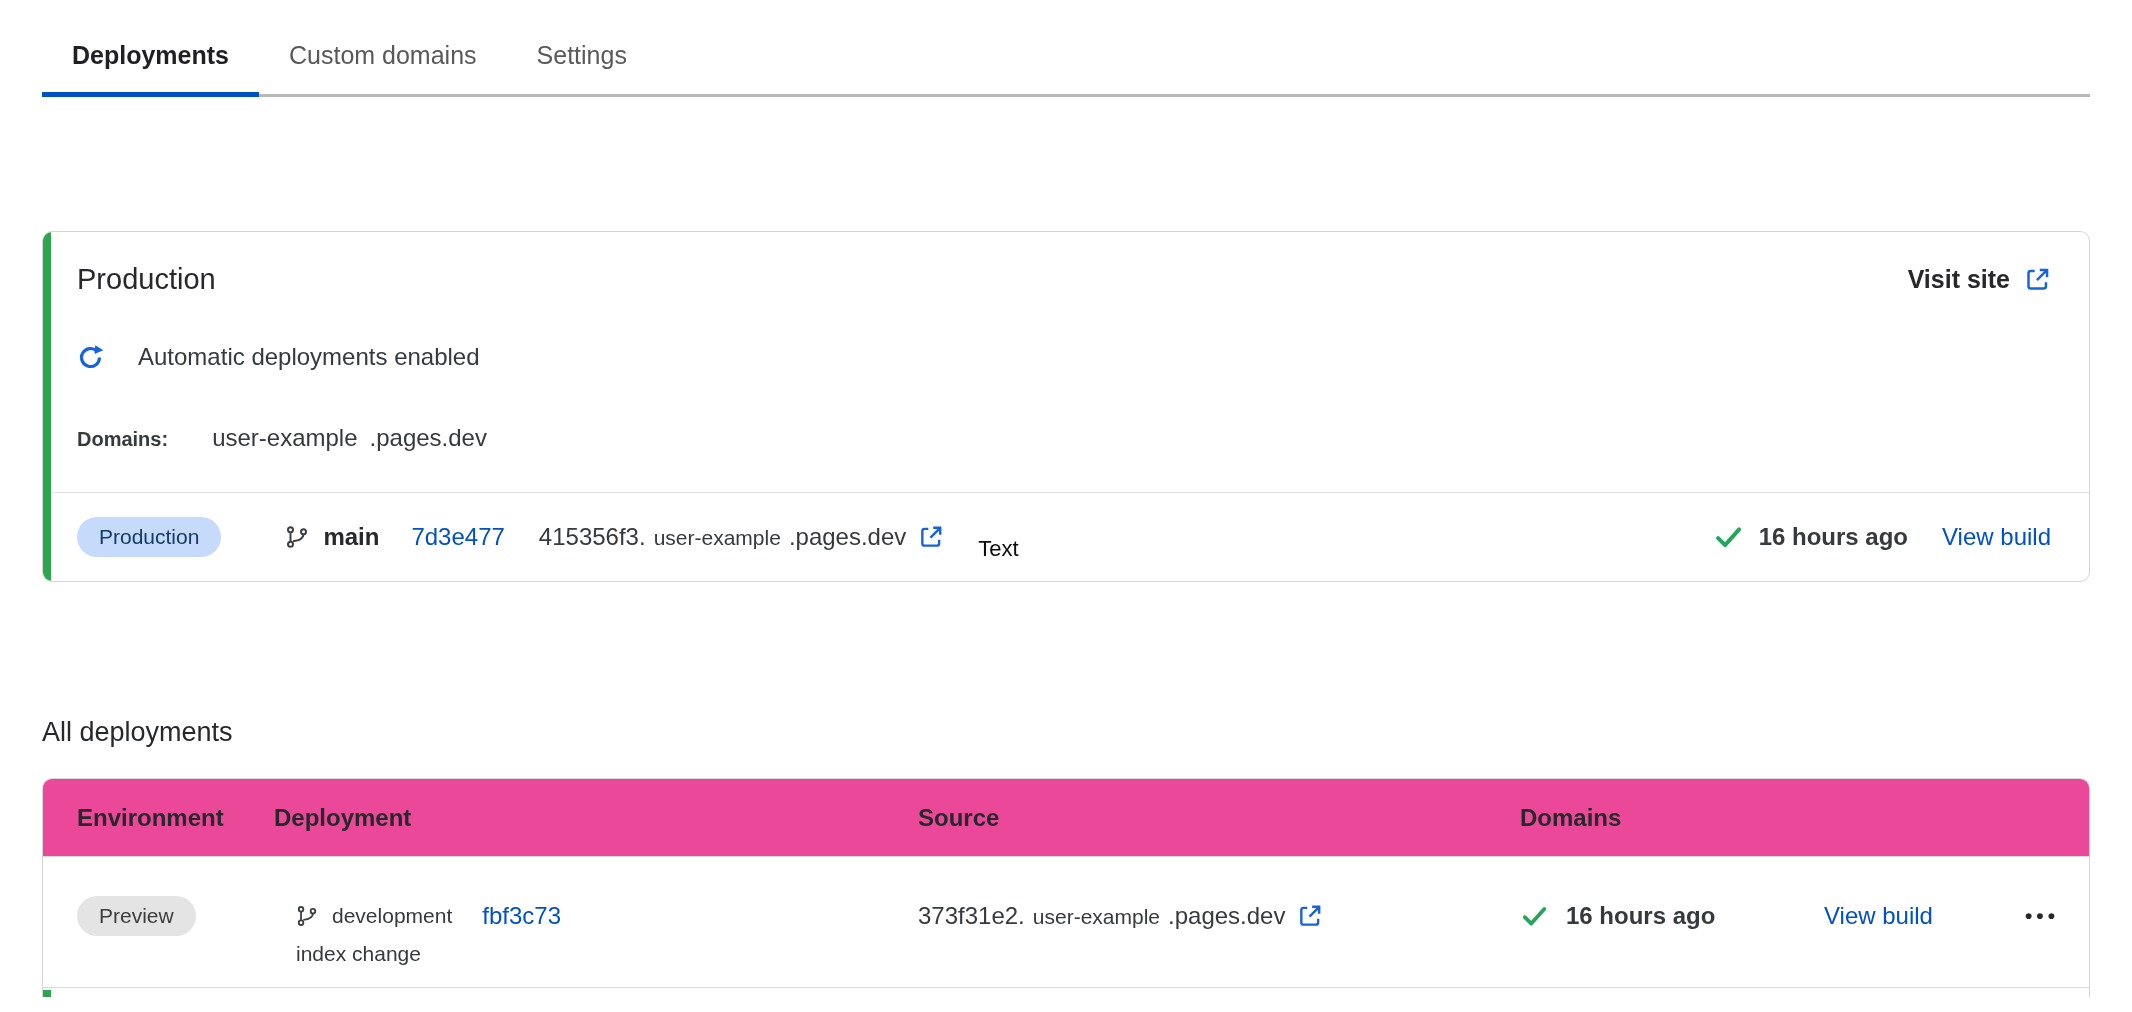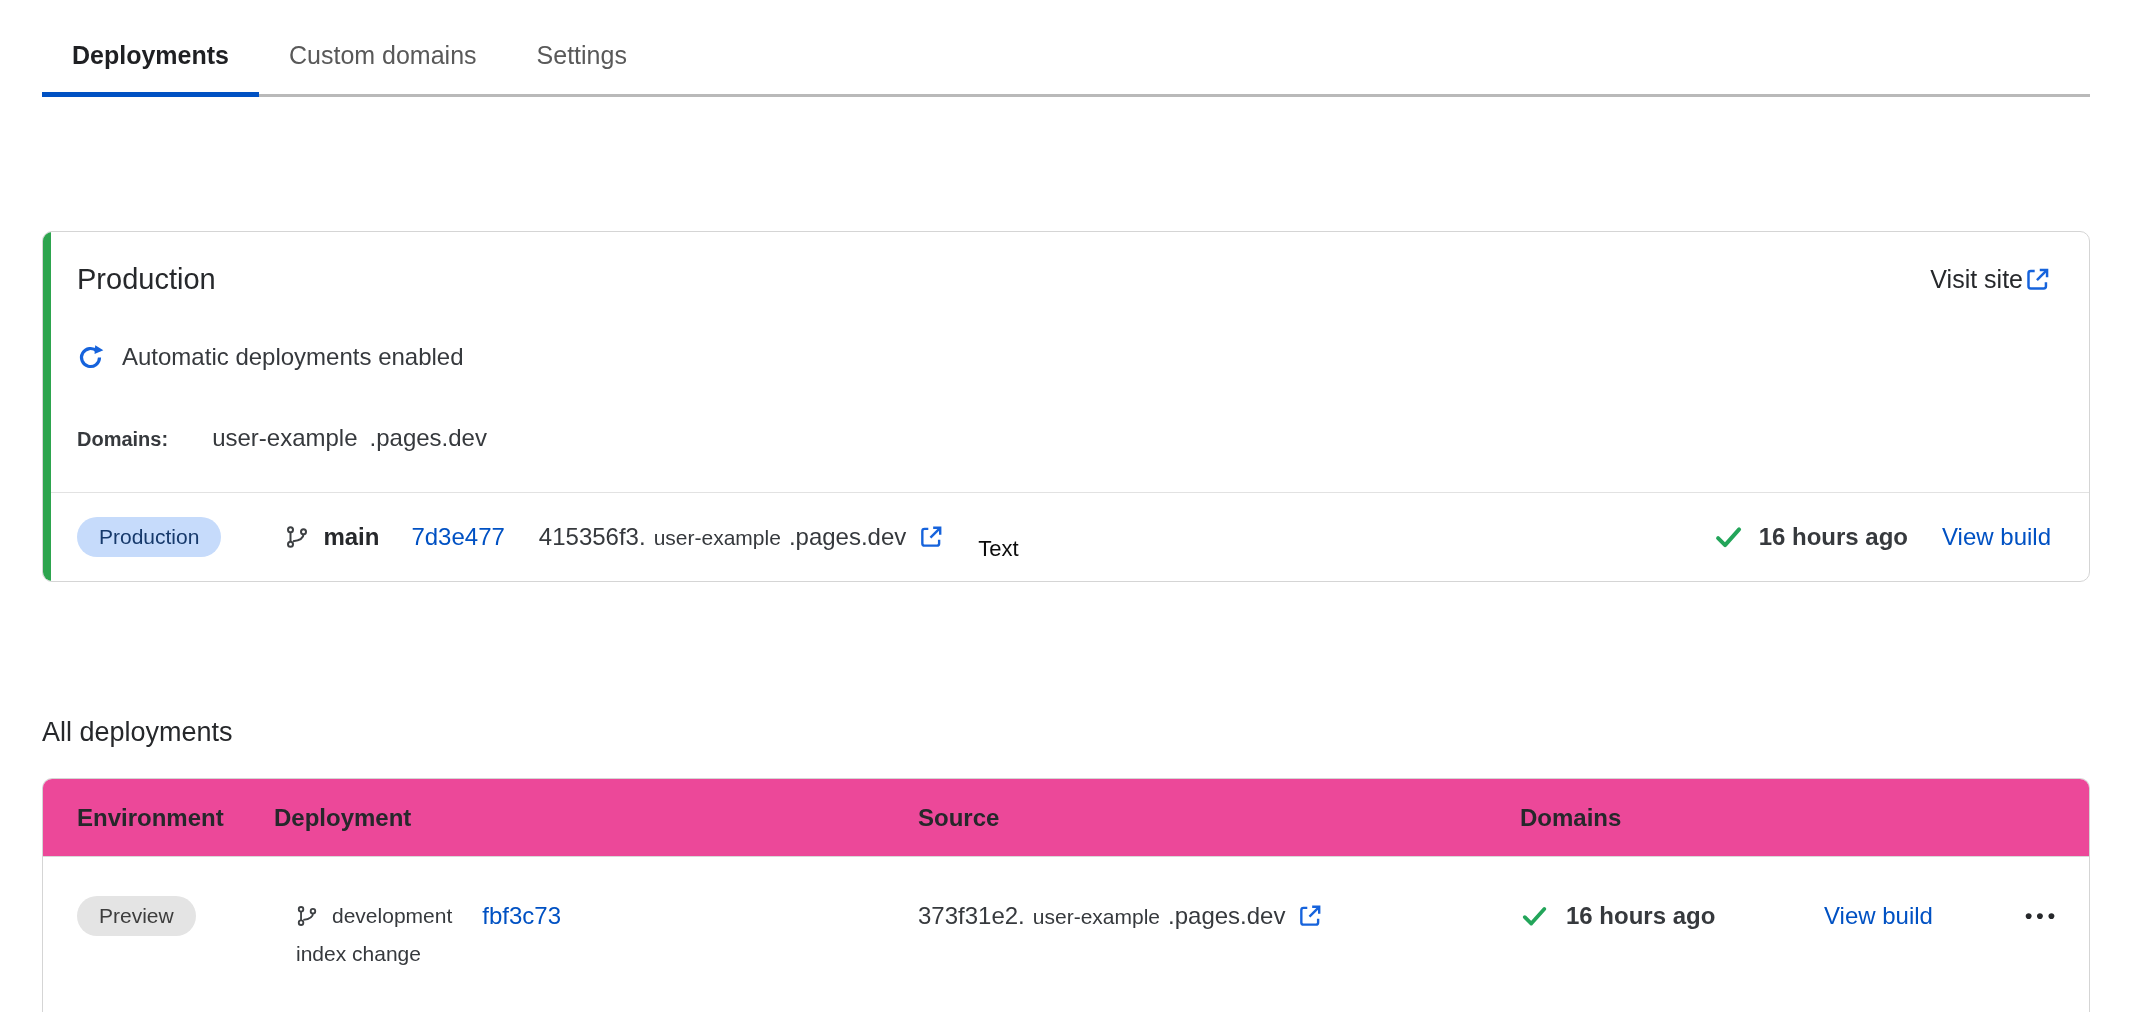--- a/index.html
+++ b/index.html
@@ -32,25 +32,25 @@
   .card {
     margin-top: 134px;
     border: 1px solid #d5d5d5; border-radius: 10px;
     position: relative; overflow: hidden; background: #fff;
   }
   .stripe { position: absolute; left: 0; top: 0; bottom: 0; width: 8px; background: #2da44e; }
   .card-body { padding: 30px 38px 0 34px; }
   .card-head { display: flex; justify-content: space-between; align-items: center; }
   .card-title { font-size: 29px; font-weight: 500; margin: 0; color: #26282b; line-height: 34px; }
   .visit {
-    display: flex; align-items: center; gap: 1px;
-    font-size: 25px; font-weight: 400; color: #26282b; cursor: pointer;
+    display: flex; align-items: center; gap: 14px;
+    font-size: 25px; font-weight: 700; color: #26282b; cursor: pointer;
   }
   .icon { display: inline-flex; align-items: center; justify-content: center; }
-  .auto-line { margin-top: 46px; display: flex; align-items: center; gap: 18px; font-size: 24px; line-height: 30px; text-align: right; }
+  .auto-line { margin-top: 46px; display: flex; align-items: center; gap: 34px; font-size: 24px; line-height: 30px; text-align: right; }
   .domains-line { margin-top: 52px; display: flex; align-items: baseline; }
   .domains-label { font-size: 20px; font-weight: 700; margin-right: 44px; color: #36393d; }
   .domain-name { font-size: 24px; margin-right: 12px; }
   .domain-suffix { font-size: 24px; }
 
   .prod-row {
     margin-top: 40px; border-top: 1px solid #e2e2e2;
     display: flex; align-items: center;
     padding: 24px 38px 24px 34px;
   }
@@ -84,21 +84,21 @@
   .thead, .trow {
     display: grid;
     grid-template-columns: 197px 644px 602px 304px 1fr;
     padding-left: 34px;
   }
   .thead {
     background: #ec4899; border-bottom: 1px solid #d9d9d9;
     align-items: center; height: 78px;
     font-size: 24px; font-weight: 600; color: #26282b;
   }
-  .trow { padding-top: 39px; padding-bottom: 46px; border-bottom: 1px solid #d9d9d9; }
+  .trow { padding-top: 39px; padding-bottom: 21px; border-bottom: 1px solid #d9d9d9; }
   .cell-source { padding-left: 22px; }
   .src-line1, .cell-deploy, .cell-status, .cell-actions { display: flex; align-items: center; height: 40px; }
   .dev-branch { margin-left: 14px; font-size: 21px; }
   .src-commit { margin-left: 30px; font-size: 24px; }
   .src-line2 { margin-top: 6px; font-size: 21px; color: #36393d; }
   .cell-deploy .url { margin-left: 0; }
   .cell-status .time { margin-left: 18px; }
   .cell-actions { justify-content: space-between; padding-right: 30px; }
   .cell-actions .view-build { margin-left: 0; }
   .menu-dots { font-size: 21px; letter-spacing: 4px; color: #26282b; cursor: pointer; font-weight: 700; }

